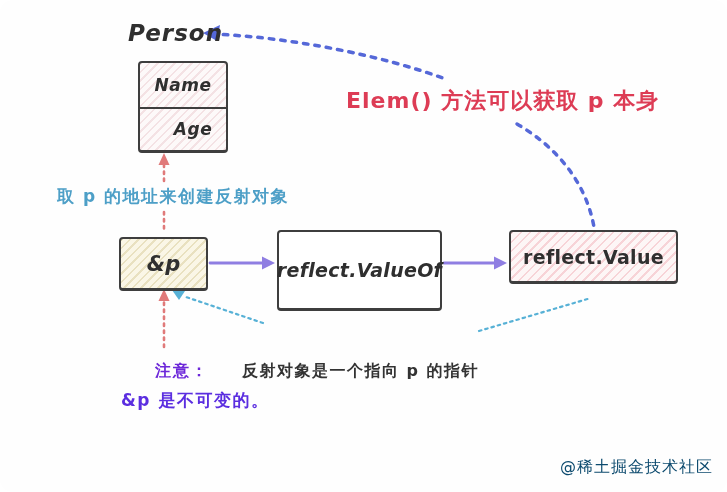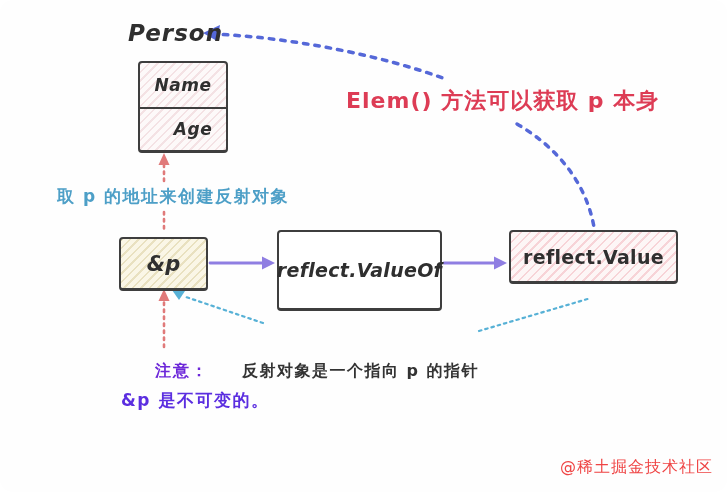--- a/index.html
+++ b/index.html
@@ -48,21 +48,21 @@
   }
 
   
   .person-label{left:128px;top:20px;font-size:23px;font-weight:700;font-style:italic;letter-spacing:1px;}
   .elem-note{left:346px;top:86px;font-size:22px;font-weight:700;color:#dd3c55;letter-spacing:1px;}
   .addr-note{left:57px;top:185px;font-size:17px;font-weight:700;color:#4d9fc7;letter-spacing:1.5px;}
   .pointer-note{left:242px;top:329px;font-size:16px;font-weight:700;color:#333333;letter-spacing:1.5px;margin-top:32px;}
   .note-title{left:155px;top:361px;font-size:16px;font-weight:700;color:#6d28d9;letter-spacing:2px;}
   .note-line1{left:93px;top:389px;font-size:17px;font-weight:700;color:#5b2ee0;letter-spacing:1.5px;margin-left:28px;}
   .note-line2{left:57px;top:417px;font-size:17px;font-weight:700;color:#5b2ee0;letter-spacing:1.5px;}
-  .watermark{right:14px;top:457px;font-size:16px;color:#ef4444;letter-spacing:1px;}
+  .watermark{right:14px;top:457px;font-size:16px;color:#0c4a6e;letter-spacing:1px;}
 </style>
 </head>
 <body>
 
 <div id="canvas">
 
   <svg class="layer" viewBox="0 0 727 492">
 
     <path d="M 212 34 C 290 37 385 56 448 80" fill="none" stroke="#5568d8" stroke-width="3.5" stroke-linecap="round" stroke-dasharray="4.5 7"></path>
     <path d="M 517 124 C 558 148 586 183 594 227" fill="none" stroke="#5568d8" stroke-width="3.5" stroke-linecap="round" stroke-dasharray="4.5 7"></path>

